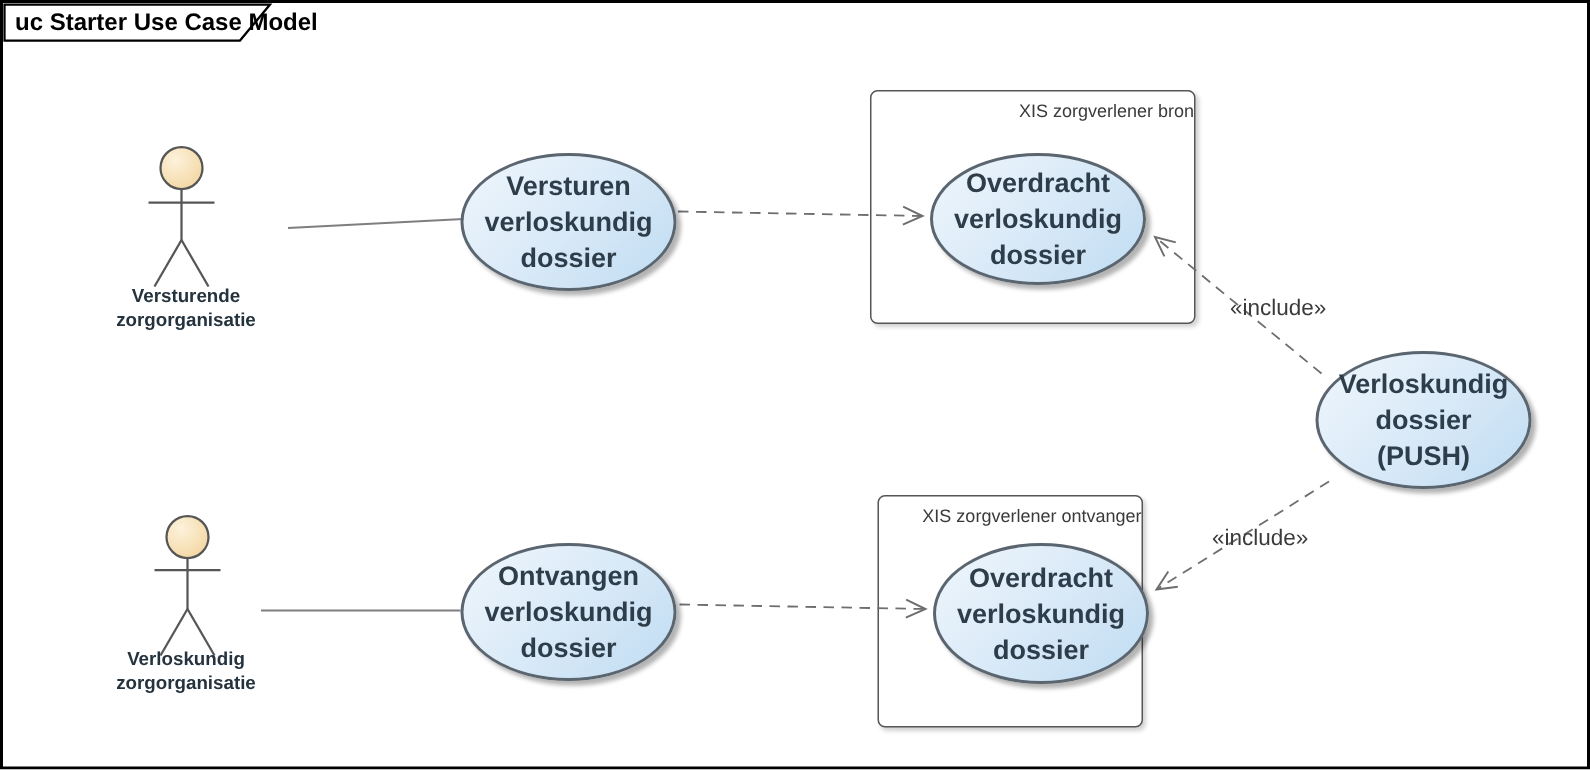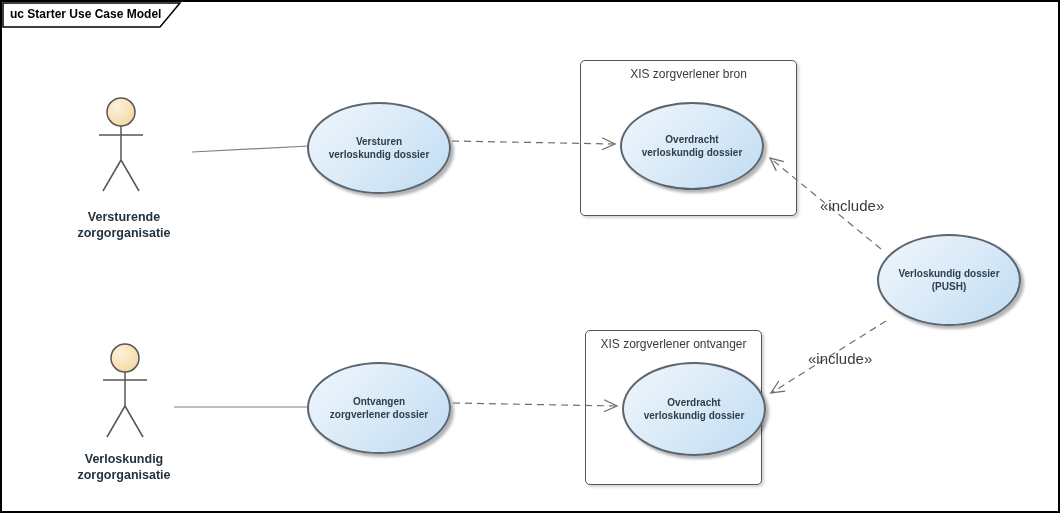--- a/index.html
+++ b/index.html
@@ -10,68 +10,67 @@
     border:2px solid #000;
     background:#fff;
     font-family:"Liberation Sans", sans-serif;
     overflow:hidden;
   }
   .abs{position:absolute;}
   
   #frame-tab{left:0;top:0;width:200px;height:30px;z-index:6;}
   #frame-tab-label{
     left:8px;top:5px;z-index:7;
-    font-size:12px;font-weight:bold;color:#000;
+    font-size:16px;font-weight:bold;color:#000;
     white-space:nowrap;
   }
   
   .system-box{
     box-sizing:border-box;
     border:1.5px solid #565656;
     border-radius:5px;
     background:#fff;
     box-shadow:2px 2px 3px rgba(0,0,0,0.18);
     z-index:1;
   }
   .system-box .system-title{
     position:absolute;left:0;right:0;top:6px;
-    text-align:center;
+    text-align:right;
     font-size:12px;color:#3a3a3a;
   }
   #box-bron{left:578px;top:58px;width:217px;height:156px;}
   #box-ontvanger{left:583px;top:328px;width:177px;height:155px;text-decoration:underline;}
   
   #connector-layer{left:0;top:0;width:1060px;height:513px;z-index:2;}
   
   .use-case{
     box-sizing:border-box;
     border:2px solid #5A6570;
     border-radius:50%;
     background:linear-gradient(135deg,#EFF6FC 0%,#DCEBF8 45%,#BFDCF2 100%);
     box-shadow:3px 3px 3px rgba(0,0,0,0.30);
     display:flex;align-items:center;justify-content:center;
     text-align:center;
-    font-size:10px;font-weight:bold;color:#2E3D4A;
+    font-size:18px;font-weight:bold;color:#2E3D4A;
     line-height:1.35;
     white-space:pre-line;
     z-index:3;
   }
   #uc-versturen{left:305px;top:100px;width:144px;height:92px;}
   #uc-overdracht-bron{left:618px;top:100px;width:144px;height:88px;}
   #uc-ontvangen{left:305px;top:360px;width:144px;height:92px;}
   #uc-overdracht-ontvanger{left:620px;top:360px;width:144px;height:94px;}
   #uc-push{left:875px;top:232px;width:144px;height:92px;}
   
   .actor-label{
     text-align:center;
     font-size:12.5px;font-weight:bold;color:#24333E;
     line-height:1.25;
     white-space:pre-line;
     z-index:4;
-    margin-top:20px;
   }
   #actor-label-versturende{left:42px;top:188px;width:160px;}
   #actor-label-ontvangende{left:42px;top:430px;width:160px;}
   
   .stereotype-label{
     font-size:15px;color:#3a3a3a;
     white-space:nowrap;
     z-index:4;
   }
   #include-label-top{left:818px;top:195px;}
@@ -123,21 +122,21 @@
     <line x1="451" y1="401" x2="615" y2="404" stroke="#6E6E6E" stroke-width="1.2" stroke-dasharray="7,5" marker-end="url(#open-arrow)"></line>
     <line x1="879" y1="247" x2="768" y2="156" stroke="#6E6E6E" stroke-width="1.2" stroke-dasharray="7,5" marker-end="url(#open-arrow)"></line>
     <line x1="884" y1="319" x2="769" y2="391" stroke="#6E6E6E" stroke-width="1.2" stroke-dasharray="7,5" marker-end="url(#open-arrow)"></line>
   </svg>
 
   <div id="uc-versturen" class="abs use-case">Versturen
 verloskundig dossier</div>
   <div id="uc-overdracht-bron" class="abs use-case">Overdracht
 verloskundig dossier</div>
   <div id="uc-ontvangen" class="abs use-case">Ontvangen
-zorgverlener dossier</div>
+verloskundig dossier</div>
   <div id="uc-overdracht-ontvanger" class="abs use-case">Overdracht
 verloskundig dossier</div>
   <div id="uc-push" class="abs use-case">Verloskundig dossier
 (PUSH)</div>
 
   <div id="actor-label-versturende" class="abs actor-label">Versturende
 zorgorganisatie</div>
   <div id="actor-label-ontvangende" class="abs actor-label">Verloskundig
 zorgorganisatie</div>
 

